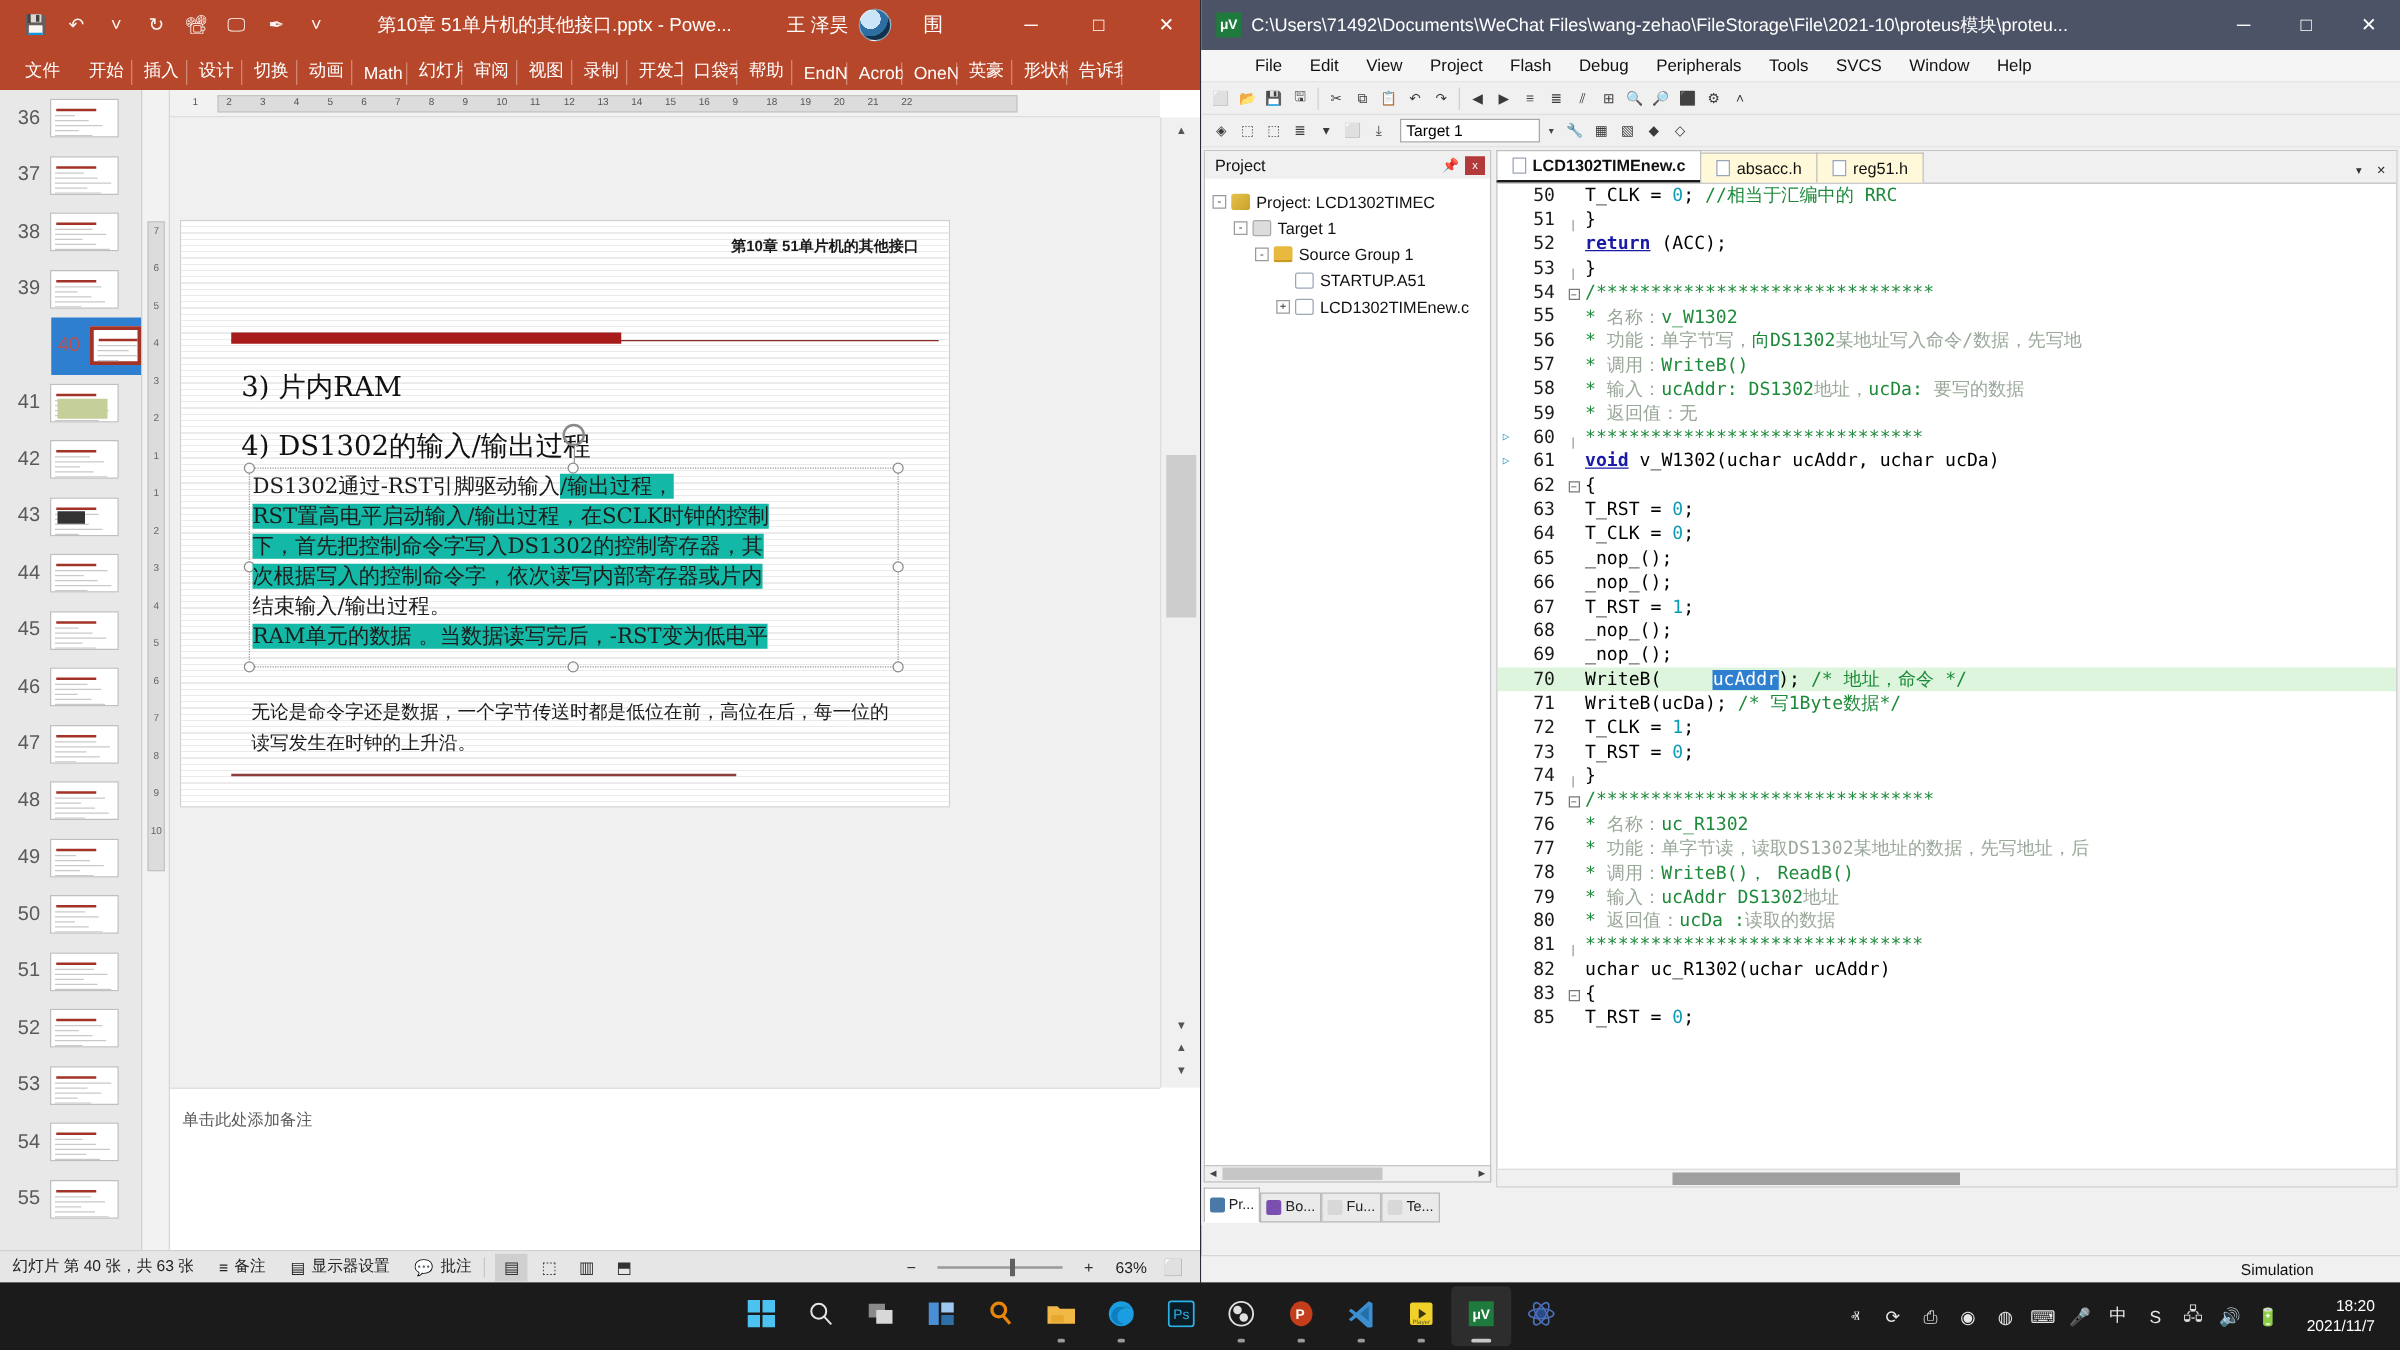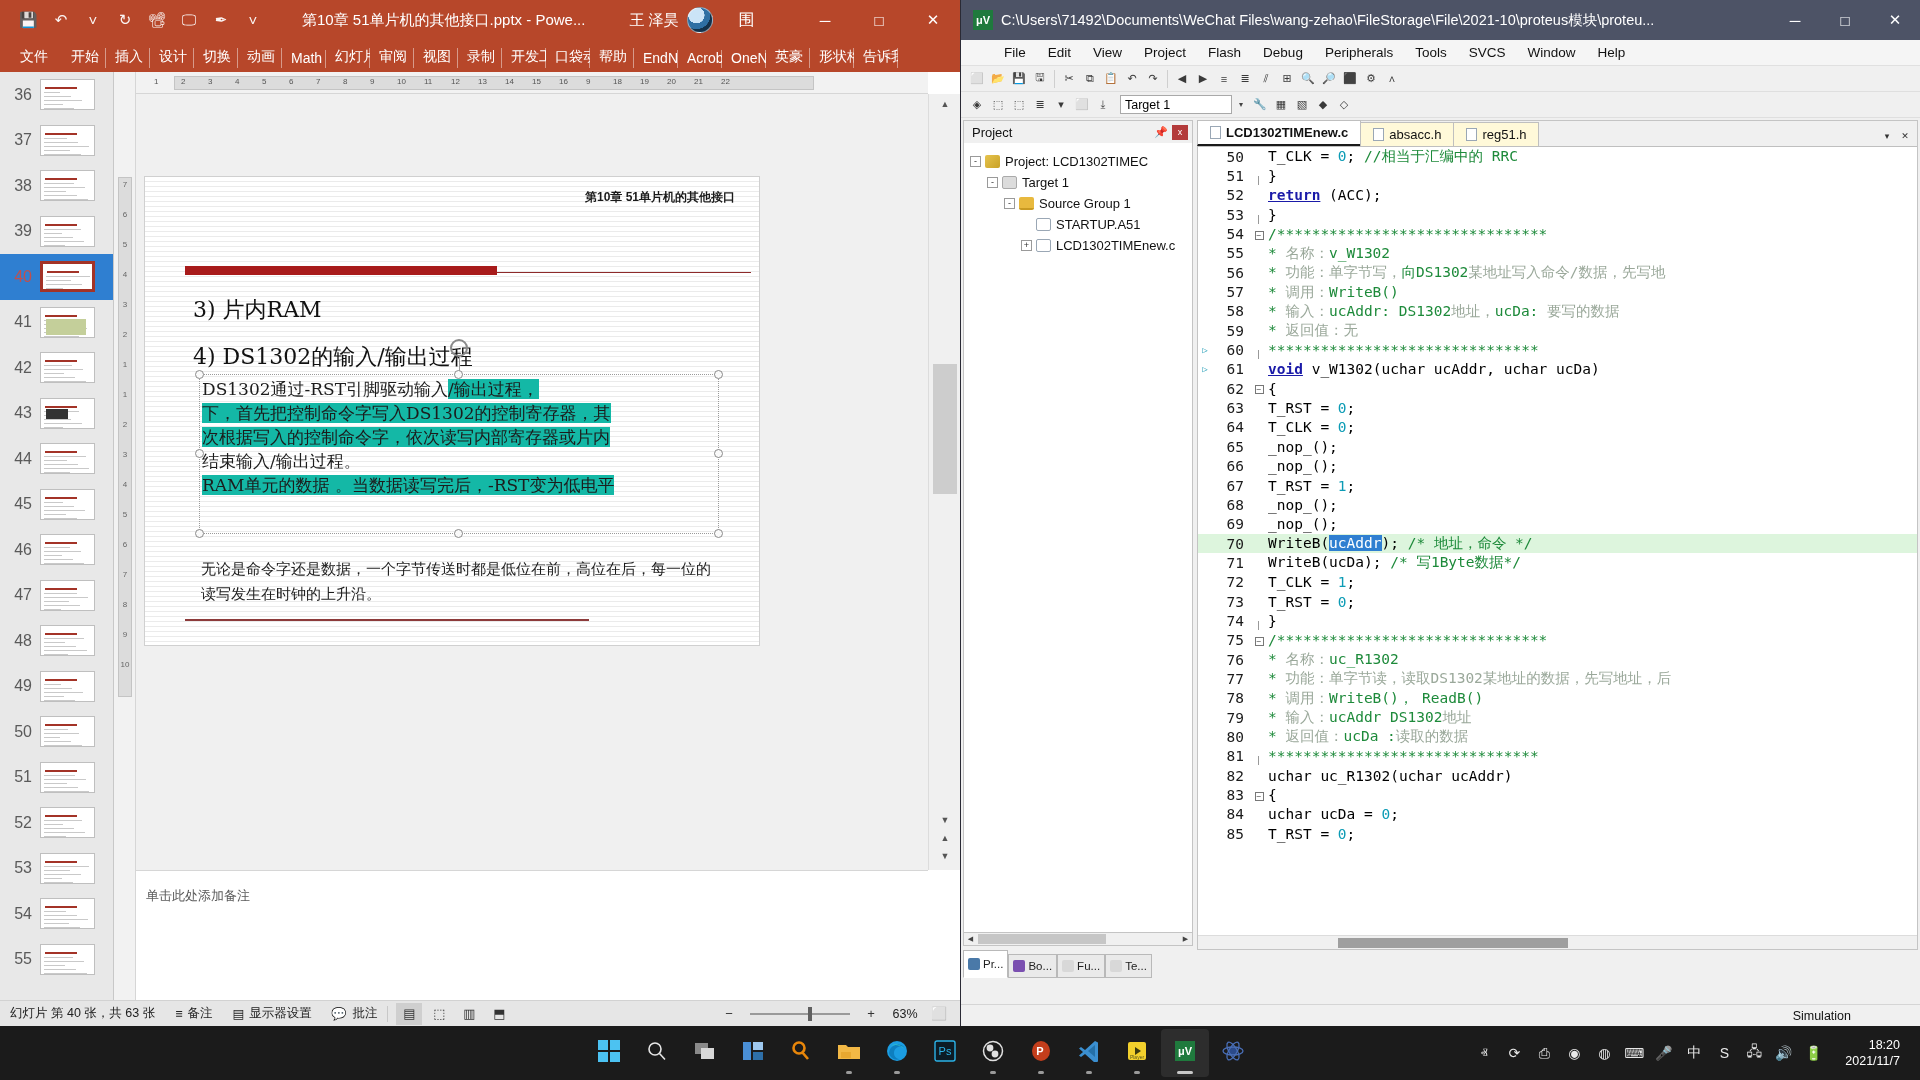--- a/index.html
+++ b/index.html
@@ -187,21 +187,21 @@
   .lno { width:40px; text-align:right; padding-right:8px; color:#1a1a1a; flex:none; }
   .fold { width:14px; text-align:center; font-size:11px; color:#555; flex:none; position:relative; }
   .fold .bx { display:inline-block; width:9px;height:9px;border:1px solid #777;
     font-size:8px;line-height:7px; background:#fff; }
   .fold .vl { position:absolute; left:6px; top:0; bottom:0; width:1px; background:#999; }
   .fold .bt { position:absolute; left:6px; top:0; height:9px; width:1px; background:#999; }
   .ctext { padding-left:2px; color:#000; }
   .kw { color:#1a1aa8; font-weight:bold;text-decoration:underline; }
   .num { color:#0b9bb5; }
   .cmt { color:#1d8a3a; }
-  .sel { background:#2f7fd1; color:#fff; }
+  .sel { background:#2f7fd1; color:#fff;margin-left:41px; }
   .cmt-gray { color:#9aa89a; }
   #code-hsb { position:absolute; left:0; right:0; bottom:0; height:14px; background:#f0f0f0;
     border-top:1px solid #dcdcdc; }
   #code-hsb .th { position:absolute; left:140px; top:2px; width:230px; height:10px; background:#9f9f9f; }
 
   #projhsb { position:absolute; left:2px; bottom:34px; width:230px; height:14px;
     background:#f0f0f0; border:1px solid #c4c4c4; }
   #projhsb .th { position:absolute; left:14px; top:1px; width:128px; height:10px; background:#c6c6c6; }
   #projhsb .a1,#projhsb .a2 { position:absolute; top:0; width:13px; height:12px; font-size:7px;
     display:flex; align-items:center; justify-content:center; color:#444; }
@@ -567,20 +567,21 @@
           <div class="hdl" style="left:-5px;top:-5px"></div>
           <div class="hdl" style="left:50%;margin-left:-5px;top:-5px"></div>
           <div class="hdl" style="right:-5px;top:-5px"></div>
           <div class="hdl" style="left:-5px;top:50%;margin-top:-5px"></div>
           <div class="hdl" style="right:-5px;top:50%;margin-top:-5px"></div>
           <div class="hdl" style="left:-5px;bottom:-5px"></div>
           <div class="hdl" style="left:50%;margin-left:-5px;bottom:-5px"></div>
           <div class="hdl" style="right:-5px;bottom:-5px"></div>
           <div class="bodytxt" id="bodytxt">
               <div class="ln"><span>     DS1302通过-RST引脚驱动输入</span><span class="hl">/输出过程，</span></div>
+              <div class="ln"><span class="hl">RST置高电平启动输入/输出过程，在SCLK时钟的控制</span></div>
               <div class="ln"><span class="hl">下，首先把控制命令字写入DS1302的控制寄存器，其</span></div>
               <div class="ln"><span class="hl">次根据写入的控制命令字，依次读写内部寄存器或片内</span></div>
               <div class="ln">结束输入/输出过程。</div>
               <div class="ln"><span class="hl">RAM单元的数据 。当数据读写完后，-RST变为低电平</span></div>
             </div>
         </div>
 
         <div class="para2">    无论是命令字还是数据，一个字节传送时都是低位在前，高位在后，每一位的读写发生在时钟的上升沿。</div>
       </div>
     </div>
@@ -1033,28 +1034,20 @@
             <span class="ctext"><span class="">uchar uc_R1302(uchar ucAddr)</span></span>
           </div>
           <div class="crow">
             <span class="bkmk"></span>
             <span class="lno">83</span>
             <span class="fold"><span class="bx">−</span></span>
             <span class="ctext"><span class="">{</span></span>
           </div>
           <div class="crow">
             <span class="bkmk"></span>
-            <span class="lno">84</span>
-            <span class="fold">
-              <span class="vl"></span>
-            </span>
-            <span class="ctext"><span class="">    uchar ucDa = </span><span class="num">0</span><span class="">;</span></span>
-          </div>
-          <div class="crow">
-            <span class="bkmk"></span>
             <span class="lno">85</span>
             <span class="fold">
               <span class="vl"></span>
             </span>
             <span class="ctext"><span class="">    T_RST = </span><span class="num">0</span><span class="">;</span></span>
           </div>
         </div>
       <div id="code-hsb">
         <div class="th"></div>
       </div>

